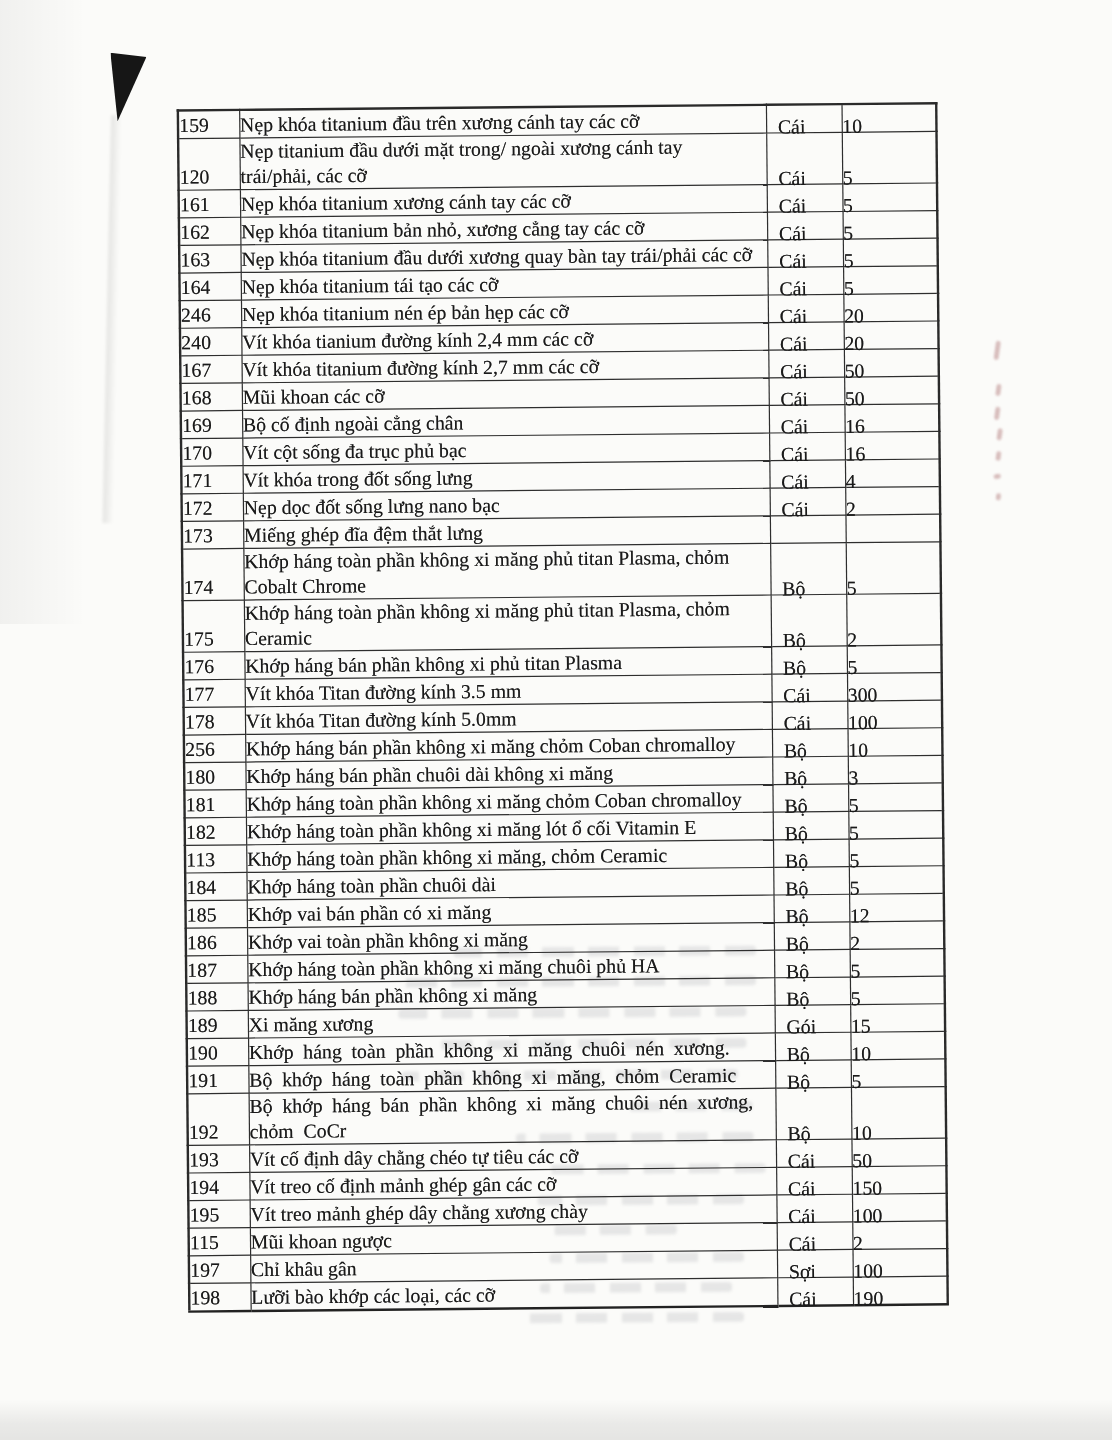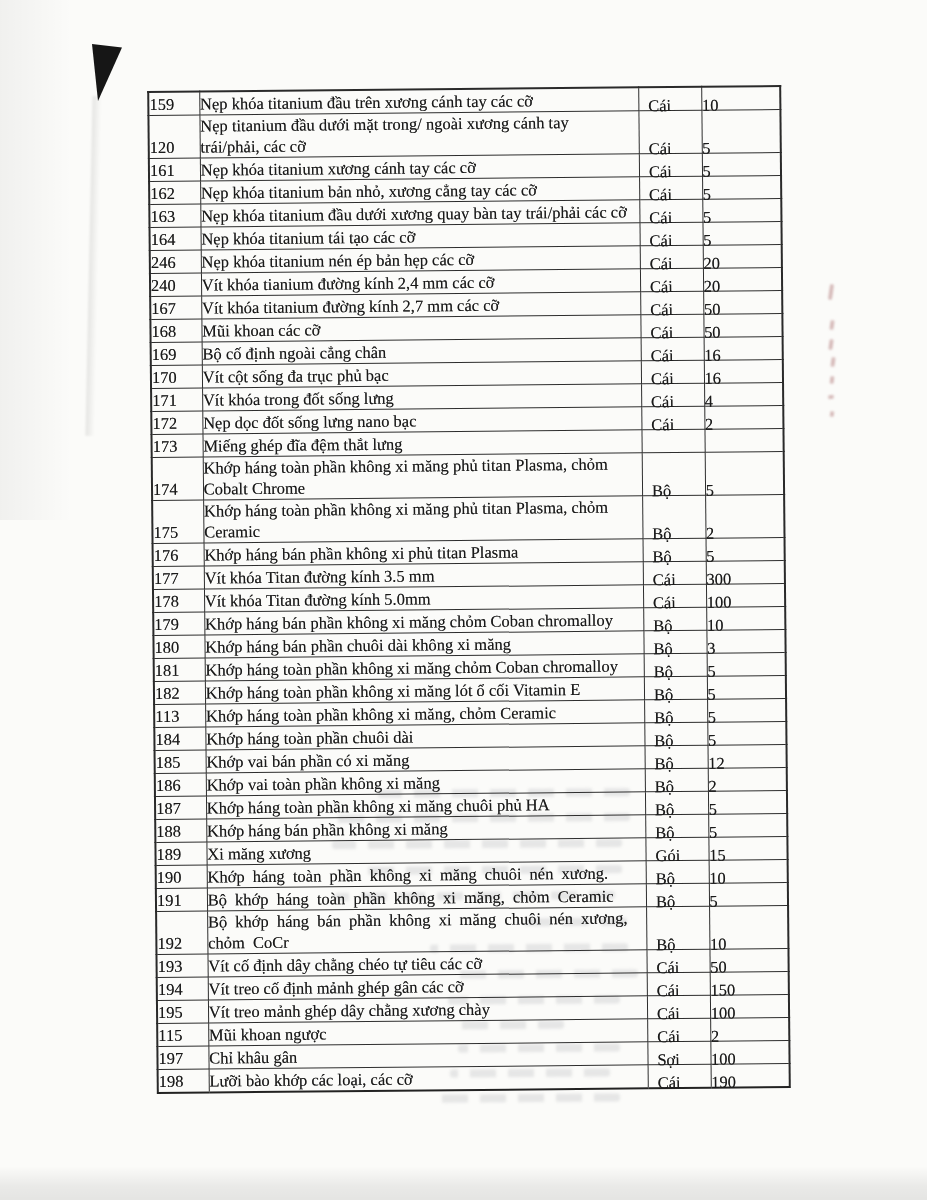--- a/index.html
+++ b/index.html
@@ -247,21 +247,21 @@
   </tr>
 
   <tr>
     <td class="no">178</td>
     <td class="desc"><span class="dtxt">Vít khóa Titan đường kính 5.0mm</span></td>
     <td class="unit"><span class="shift">Cái</span></td>
     <td class="qty"><span class="shift">100</span></td>
   </tr>
 
   <tr>
-    <td class="no">179</td>
+    <td class="no">256</td>
     <td class="desc"><span class="dtxt">Khớp háng bán phần không xi măng chỏm Coban chromalloy</span></td>
     <td class="unit"><span class="shift">Bộ</span></td>
     <td class="qty"><span class="shift">10</span></td>
   </tr>
 
   <tr>
     <td class="no">180</td>
     <td class="desc"><span class="dtxt">Khớp háng bán phần chuôi dài không xi măng</span></td>
     <td class="unit"><span class="shift">Bộ</span></td>
     <td class="qty"><span class="shift">3</span></td>

